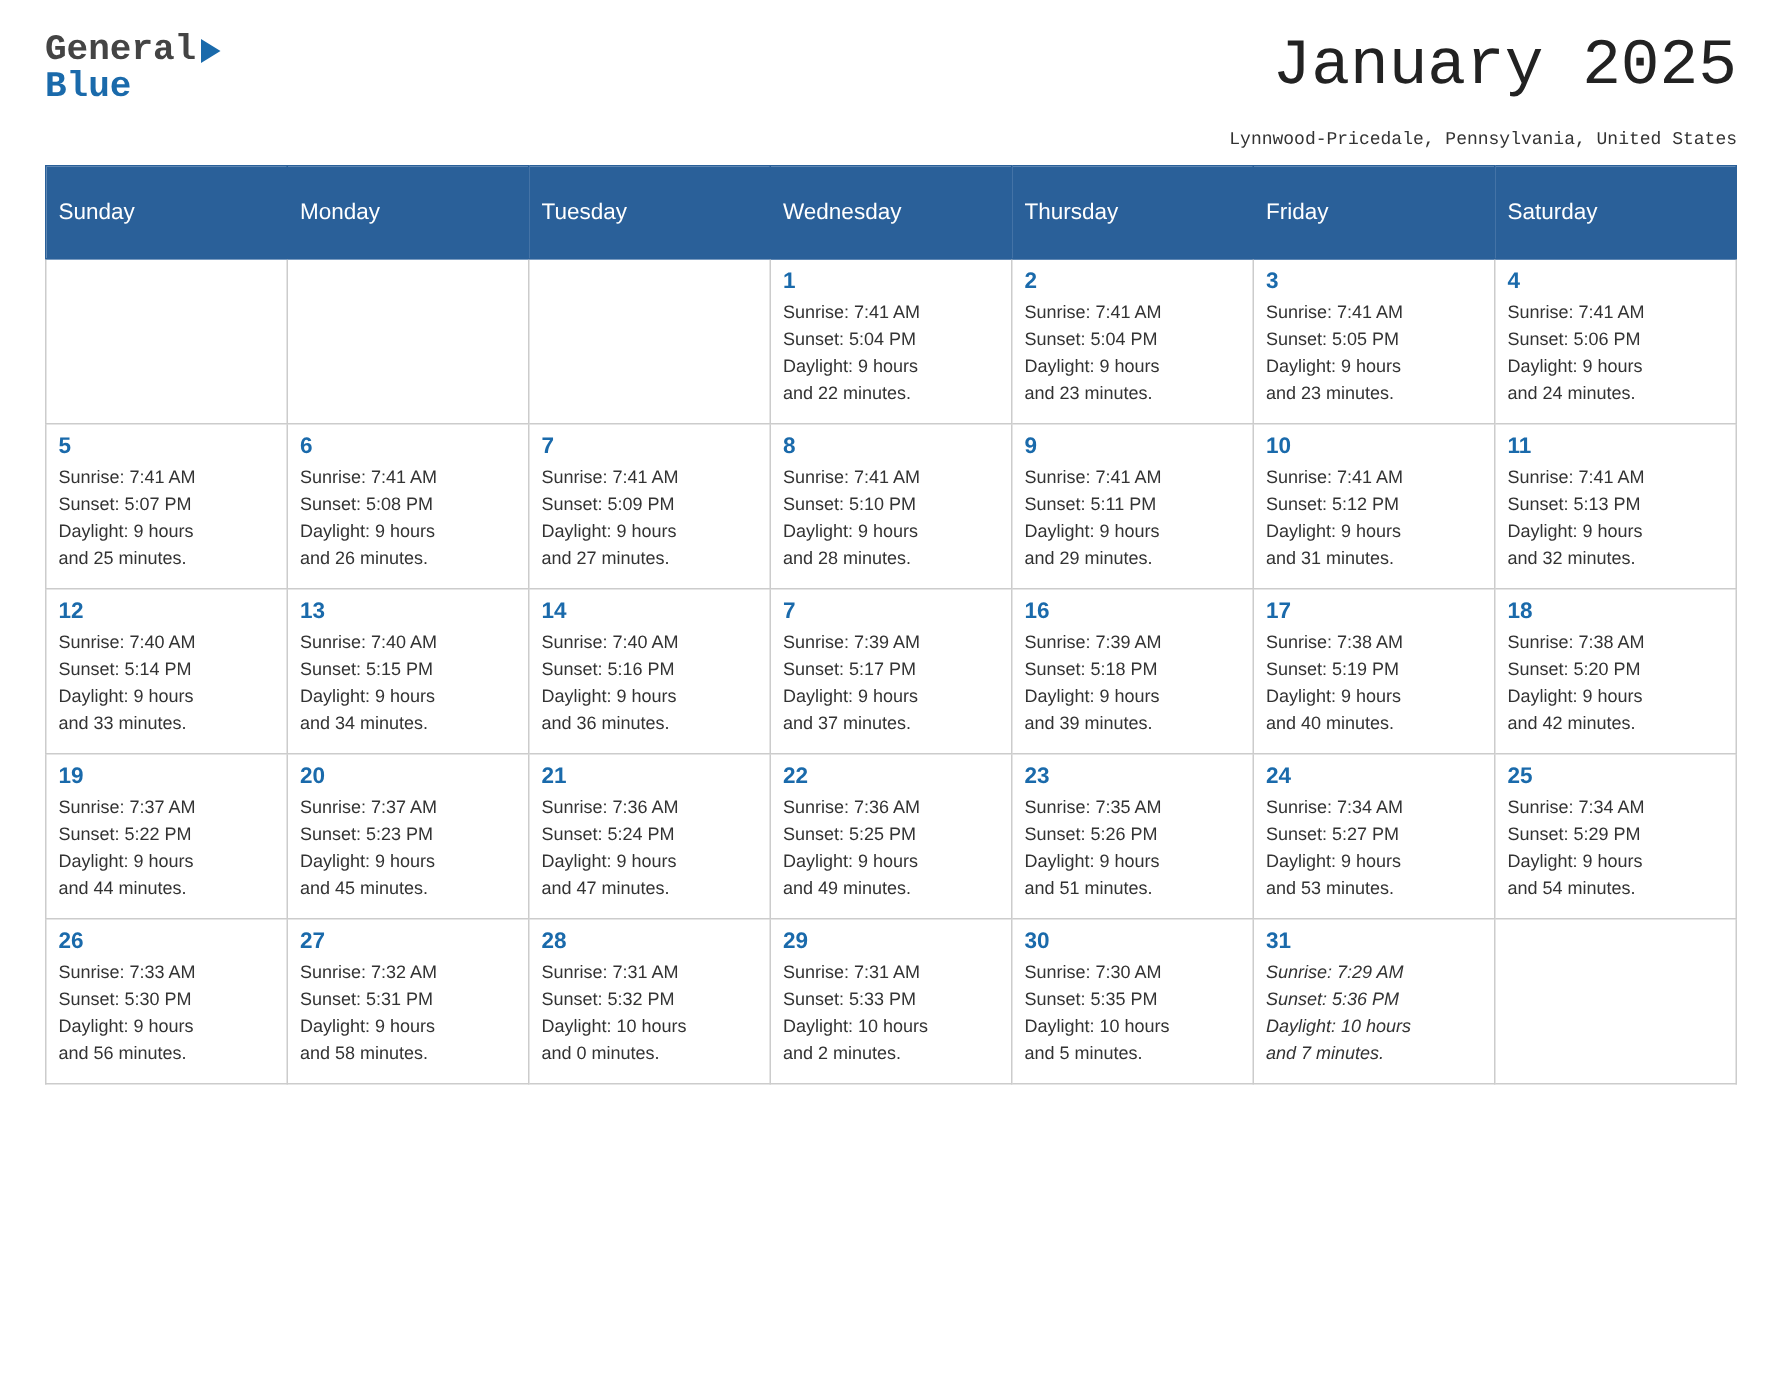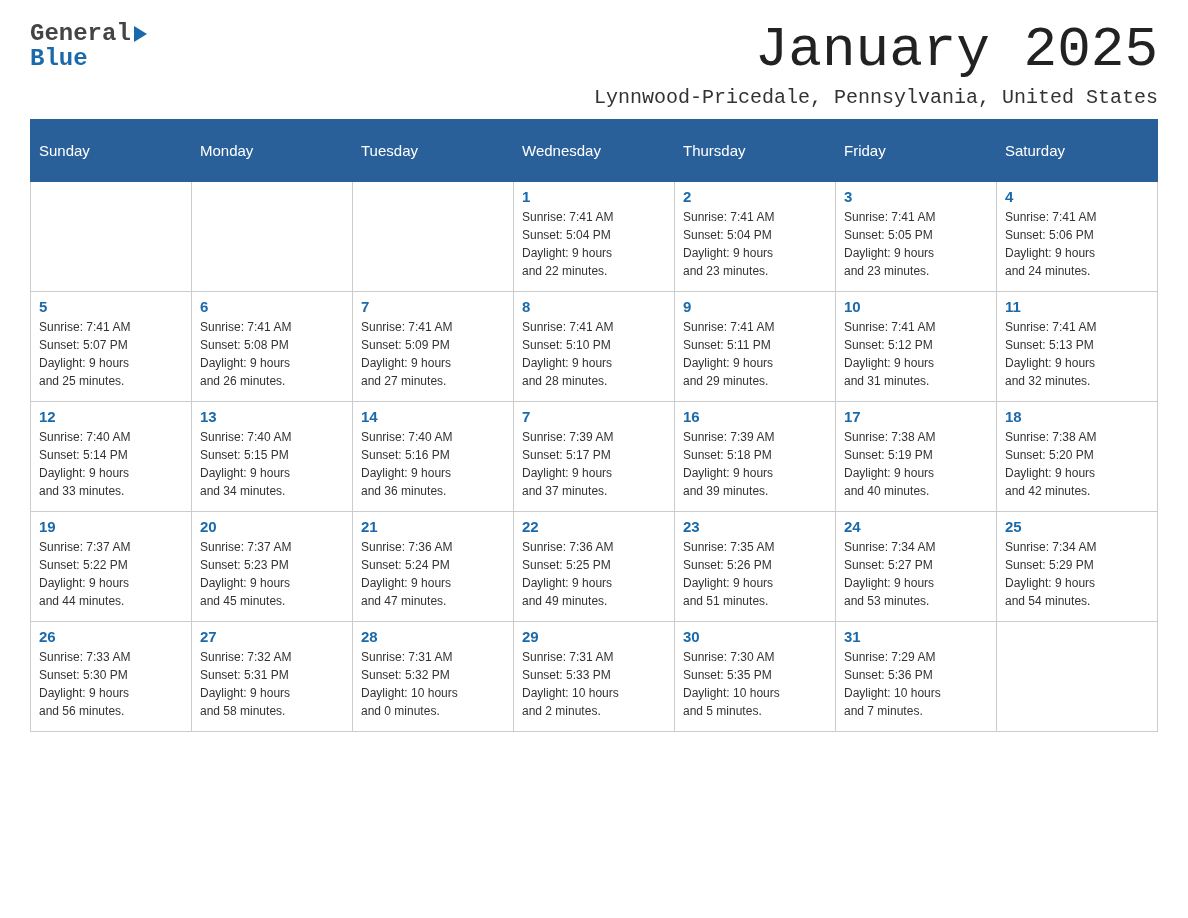--- a/index.html
+++ b/index.html
@@ -19,29 +19,29 @@
     }
     .logo {
       display: flex;
       flex-direction: column;
       align-items: flex-start;
     }
     .title-section {
       text-align: right;
     }
     .main-title {
-      font-size: 56px;
+      font-size: 43px;
       font-weight: normal;
       color: #222;
       line-height: 1.1;
     }
     .subtitle {
-      font-size: 20px;
+      font-size: 12px;
       color: #333;
-      margin-top: 4px;
+      margin-top: 19px;
     }
     .calendar {
       width: 100%;
       border-collapse: collapse;
       margin-top: 10px;
     }
     .calendar th {
       background-color: #2a6099;
       color: #fff;
       padding: 22px 8px;
@@ -351,21 +351,21 @@
         </td>
         <td>
           <span class="day-number">30</span>
           <div class="day-info" style="white-space: pre-line;">Sunrise: 7:30 AM
 Sunset: 5:35 PM
 Daylight: 10 hours
 and 5 minutes.</div>
         </td>
         <td>
           <span class="day-number">31</span>
-          <div class="day-info" style="white-space: pre-line;">Sunrise: 7:29 AM
+          <div class="day-info" style="white-space: pre-line; font-style: italic;">Sunrise: 7:29 AM
 Sunset: 5:36 PM
 Daylight: 10 hours
 and 7 minutes.</div>
         </td>
         <td class="empty-cell"></td>
       </tr>
     </tbody>
 </table>
 
 </body></html>

